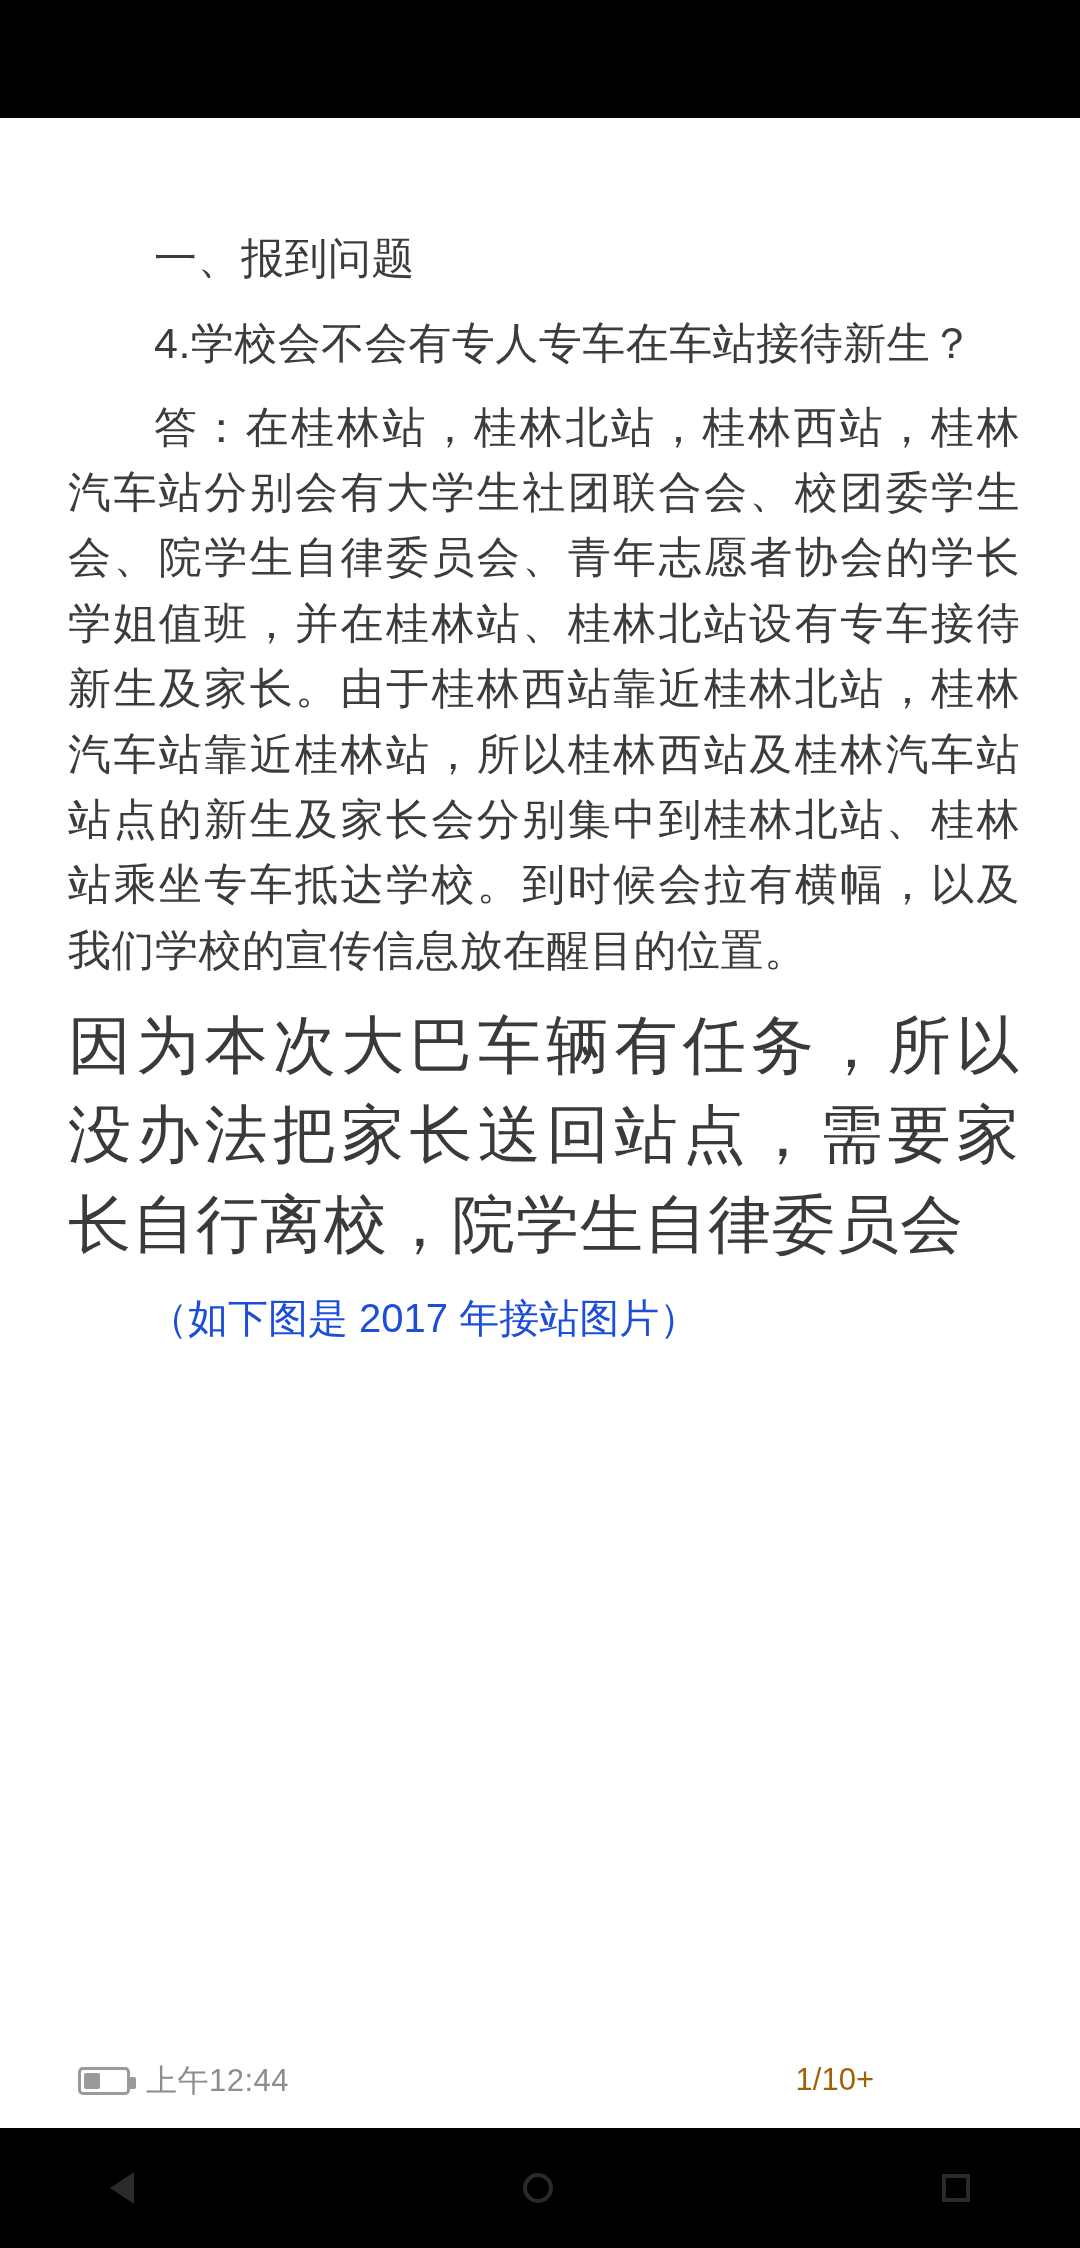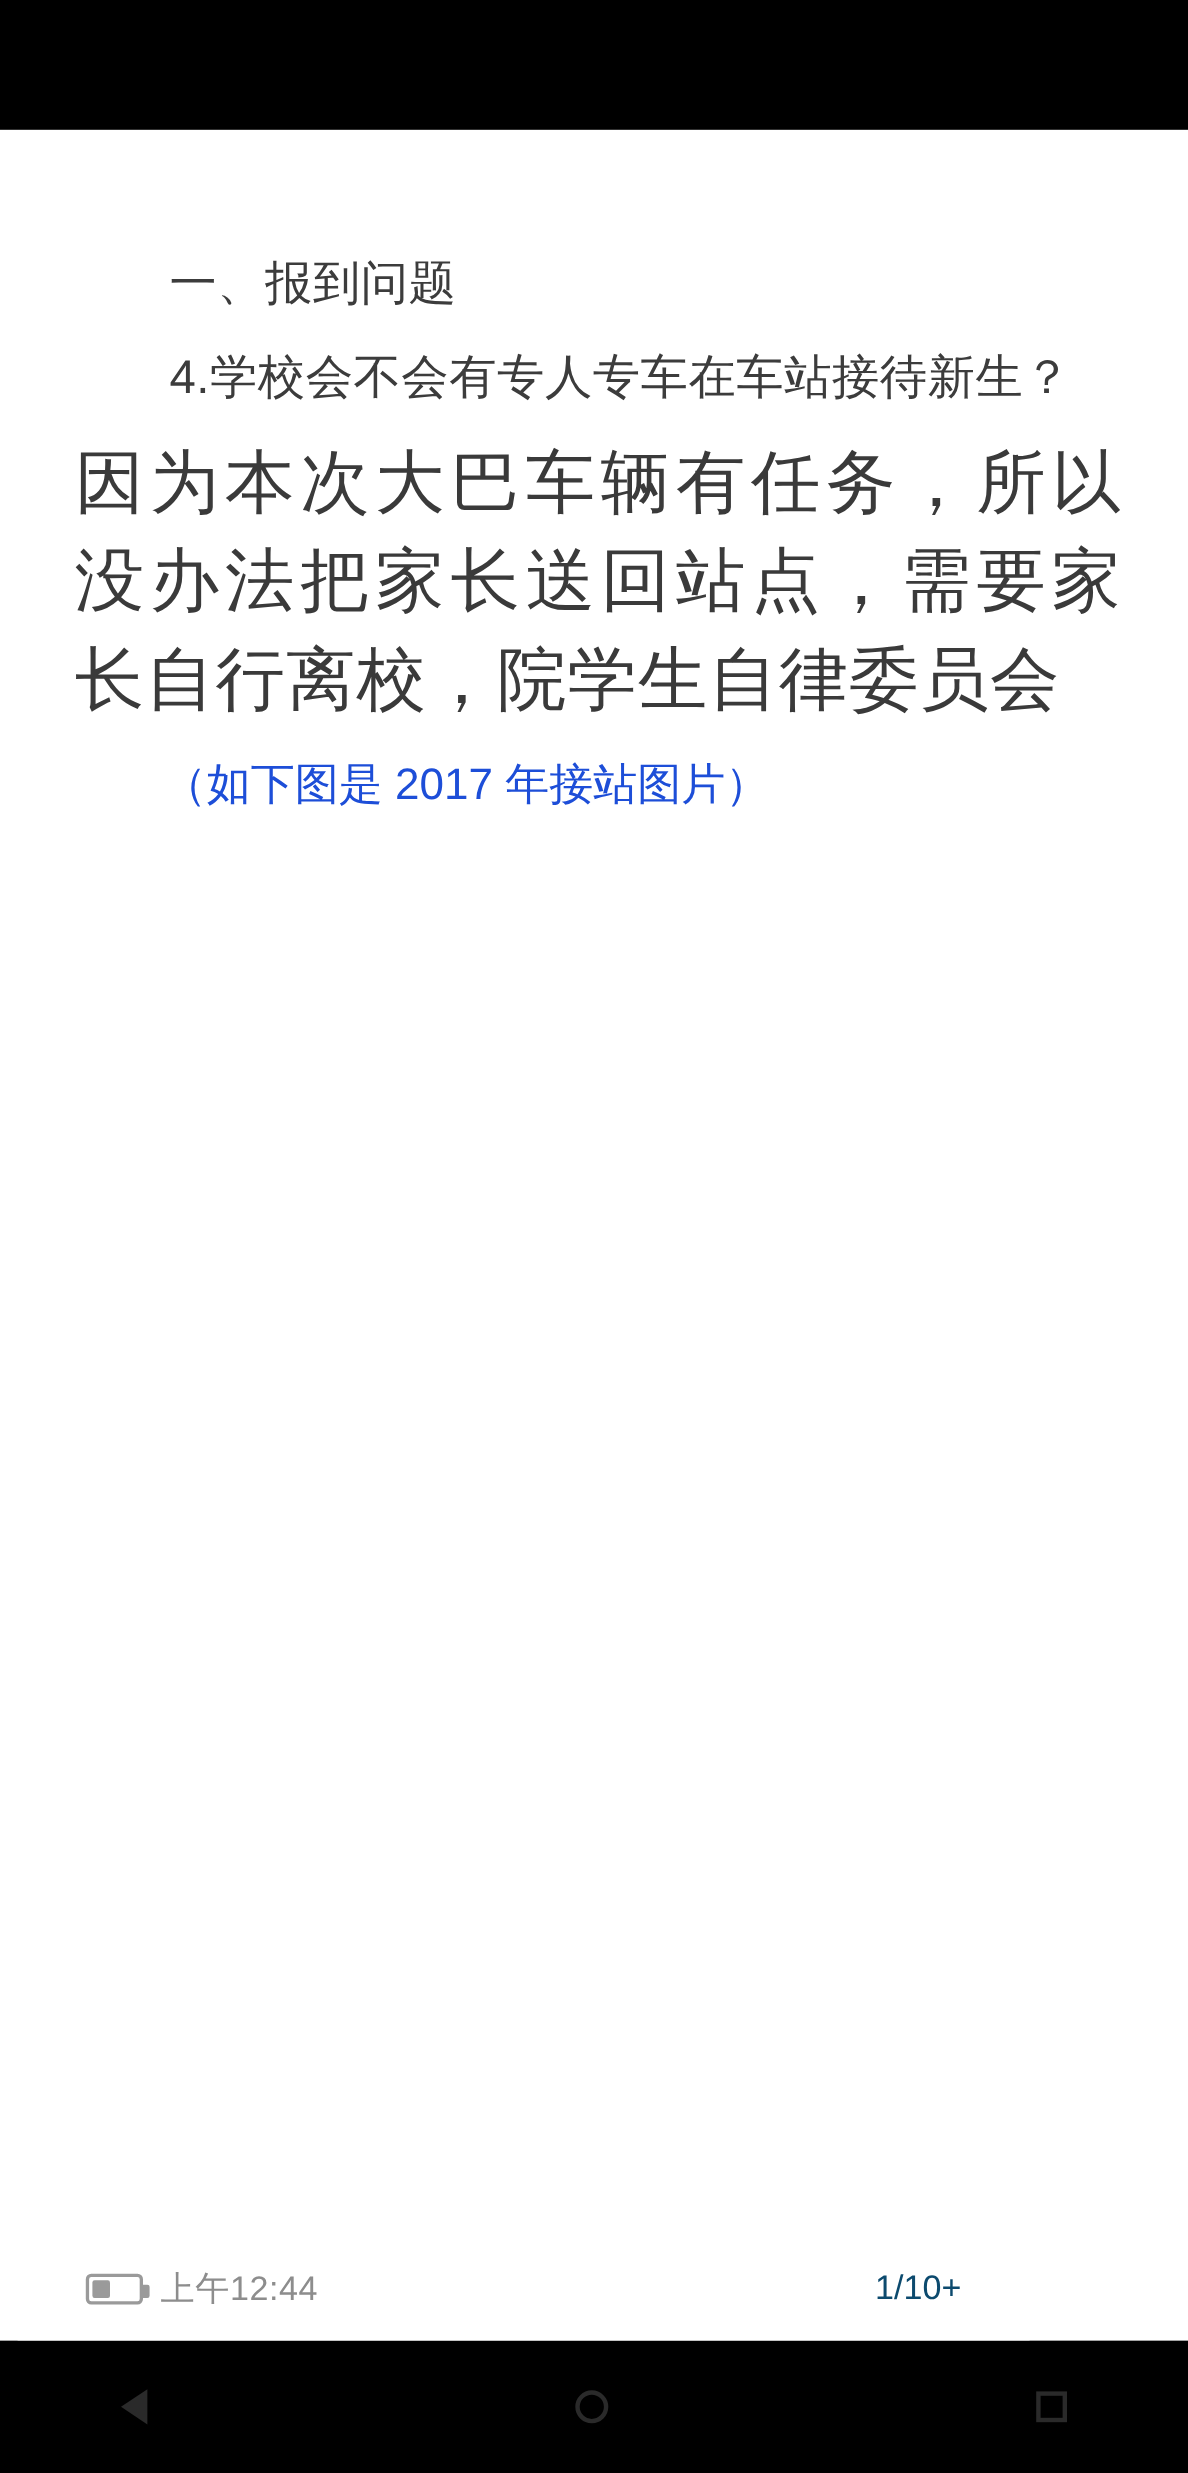--- a/index.html
+++ b/index.html
@@ -123,21 +123,21 @@
   }
   .clock {
     color: #8d8d8d;
     font-size: 31px;
     letter-spacing: 0.5px;
   }
   .page-indicator {
     position: absolute;
     right: 62px;
     top: 24px;
-    color: #0c4a6e;
+    color: #a16207;
     font-size: 31px;
   }
 
   
   .nav-bar {
     position: absolute;
     left: 0;
     bottom: 0;
     width: 1080px;
     height: 120px;
@@ -179,20 +179,21 @@
 </head>
 <body>
 
 <div class="top-bar"></div>
 
 <div class="page">
 
   <div class="content">
     <p class="para heading">一、报到问题</p>
     <p class="para indent">4.学校会不会有专人专车在车站接待新生？</p>
+    <p class="para indent">答：在桂林站，桂林北站，桂林西站，桂林汽车站分别会有大学生社团联合会、校团委学生会、院学生自律委员会、青年志愿者协会的学长学姐值班，并在桂林站、桂林北站设有专车接待新生及家长。由于桂林西站靠近桂林北站，桂林汽车站靠近桂林站，所以桂林西站及桂林汽车站站点的新生及家长会分别集中到桂林北站、桂林站乘坐专车抵达学校。到时候会拉有横幅，以及我们学校的宣传信息放在醒目的位置。</p>
     <p class="para big">因为本次大巴车辆有任务，所以没办法把家长送回站点，需要家长自行离校，院学生自律委员会</p>
     <p class="caption">（如下图是 2017 年接站图片）</p>
   </div>
 
   <div class="bottom-bar">
     <div class="bottom-left">
       <span class="battery">
           <span class="fill"></span>
         </span>
       <span class="clock">上午12:44</span>

